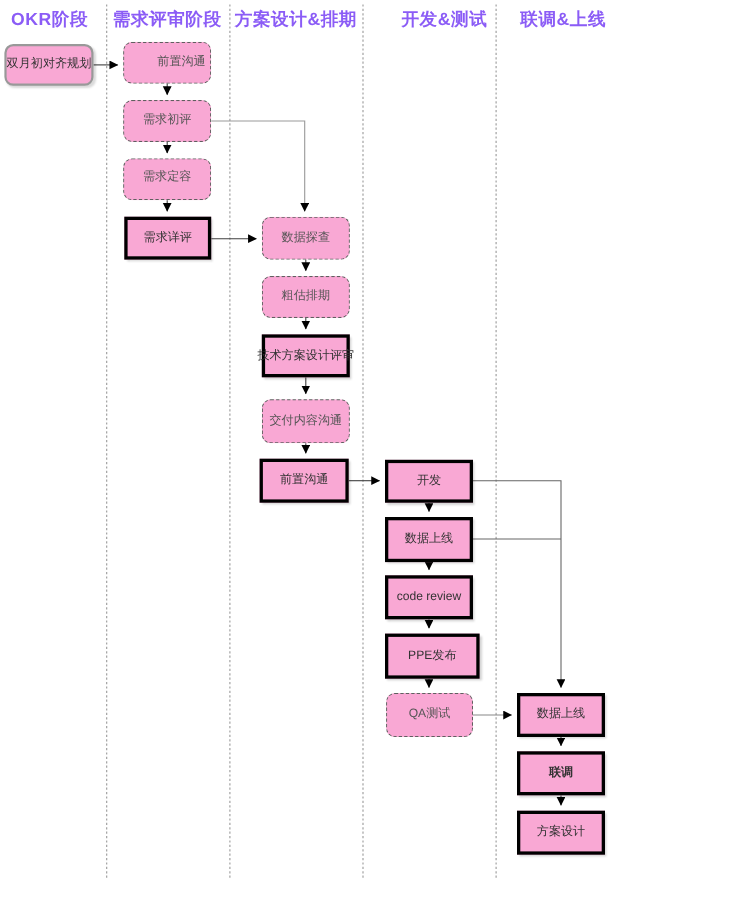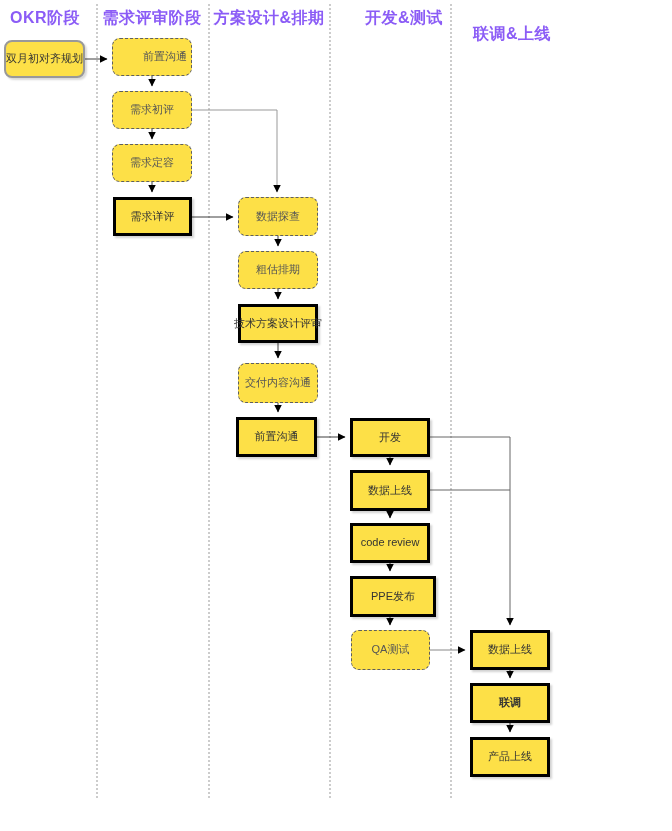--- a/index.html
+++ b/index.html
@@ -30,21 +30,21 @@
   }
   .node {
     position: absolute;
     display: flex;
     align-items: center;
     justify-content: center;
     text-align: center;
     font-size: 11px;
     line-height: 1.25;
     color: #4a4a4a;
-    background: #fde047;
+    background: #f9a8d4;
     padding: 2px 4px;
     white-space: nowrap;
   }
   .node.solid-gray {
     border: 2px solid #999999;
     border-radius: 8px;
     color: #333333;
     box-shadow: 2px 2px 2px rgba(0,0,0,0.15);
   }
   .node.dashed {
@@ -92,33 +92,33 @@
       <polyline points="430,437 510,437 510,625" fill="none" stroke="#666666" stroke-width="1" marker-end="url(#arw)"></polyline>
       <polyline points="430,490 510,490" fill="none" stroke="#666666" stroke-width="1"></polyline>
       <polyline points="510,670 510,678" fill="none" stroke="#3f3f3f" stroke-width="1" marker-end="url(#arw)"></polyline>
       <polyline points="510,723 510,732" fill="none" stroke="#3f3f3f" stroke-width="1" marker-end="url(#arw)"></polyline>
     </svg>
   <div>
       <div class="lane-header" style="left: 45px;">OKR阶段</div>
       <div class="lane-header" style="left: 152px;">需求评审阶段</div>
       <div class="lane-header" style="left: 269px;">方案设计&amp;排期</div>
       <div class="lane-header" style="left: 404px;">开发&amp;测试</div>
-      <div class="lane-header" style="left: 512px; margin-top: 16px;">联调&amp;上线</div>
+      <div class="lane-header" style="left: 512px;">联调&amp;上线</div>
     </div>
   <div>
       <div class="node solid-gray" style="left: 4px; top: 40px; width: 81px; height: 38px;">
         <span>双月初对齐规划</span>
       </div>
       <div class="node dashed" style="left: 112px; top: 38px; width: 80px; height: 38px; justify-content: flex-end;">
         <span>前置沟通</span>
       </div>
       <div class="node dashed" style="left: 112px; top: 91px; width: 80px; height: 38px;">
         <span>需求初评</span>
       </div>
-      <div class="node dashed" style="left: 112px; top: 144px; width: 80px; height: 38px;">
+      <div class="node dashed" style="left: 112px; top: 144px; width: 80px; height: 38px; font-family: Liberation Mono, monospace;">
         <span>需求定容</span>
       </div>
       <div class="node bold" style="left: 113px; top: 197px; width: 79px; height: 39px;">
         <span>需求详评</span>
       </div>
       <div class="node dashed" style="left: 238px; top: 197px; width: 80px; height: 39px;">
         <span>数据探查</span>
       </div>
       <div class="node dashed" style="left: 238px; top: 251px; width: 80px; height: 38px;">
         <span>粗估排期</span>
@@ -147,16 +147,16 @@
       <div class="node dashed" style="left: 351px; top: 630px; width: 79px; height: 40px;">
         <span>QA测试</span>
       </div>
       <div class="node bold" style="left: 470px; top: 630px; width: 80px; height: 40px; justify-content: center;">
         <span>数据上线</span>
       </div>
       <div class="node bold" style="left: 470px; top: 683px; width: 80px; height: 40px; font-weight: bold;">
         <span>联调</span>
       </div>
       <div class="node bold" style="left: 470px; top: 737px; width: 80px; height: 40px;">
-        <span>产品上线</span>
+        <span>方案设计</span>
       </div>
     </div>
 </div>
 
 </body></html>

